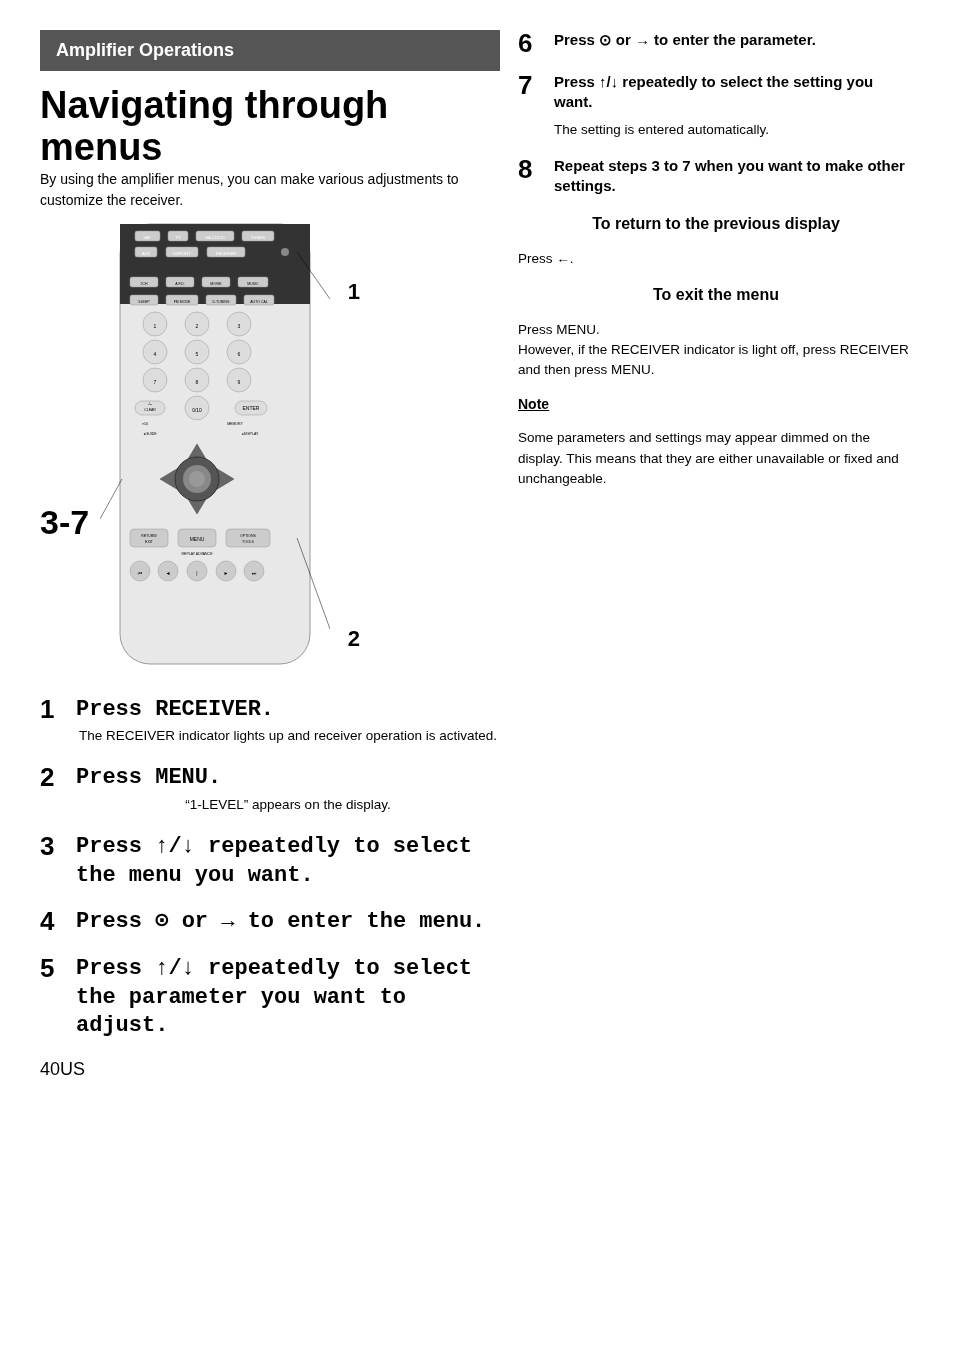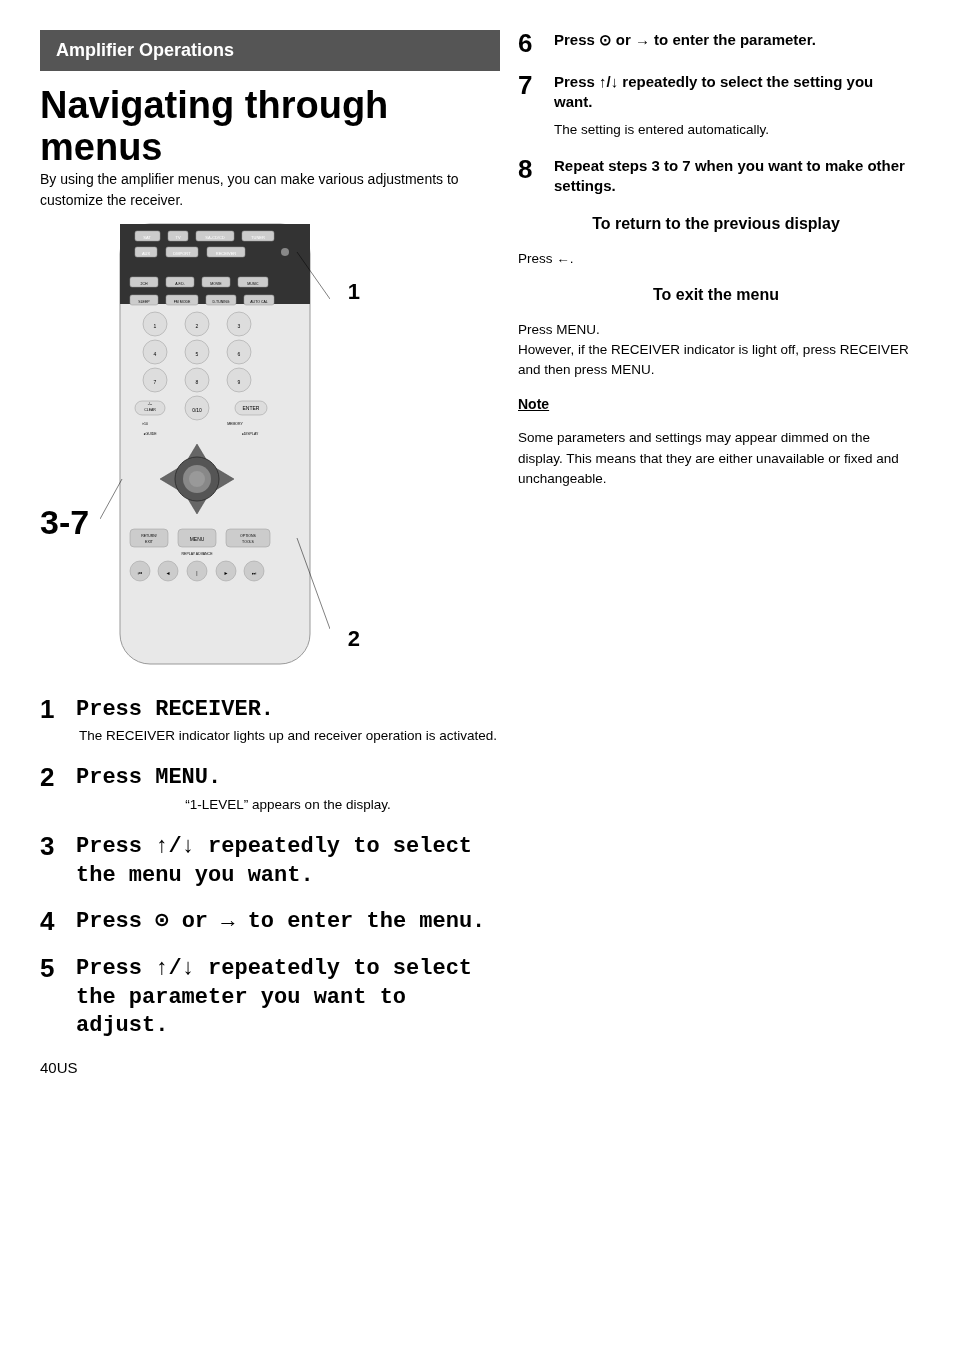--- a/index.html
+++ b/index.html
@@ -184,21 +184,21 @@
 
     .note-title {
       font-size: 14px;
       font-weight: bold;
       text-decoration: underline;
       margin-bottom: 3px;
     }
 
     .page-number {
       margin-top: 15px;
-      font-size: 15px;
+      font-size: 18px;
     }
 
     
     .remote-body {
       fill: #e8e8e8;
       stroke: #999;
       stroke-width: 1;
     }
     .remote-top {
       fill: #333;

